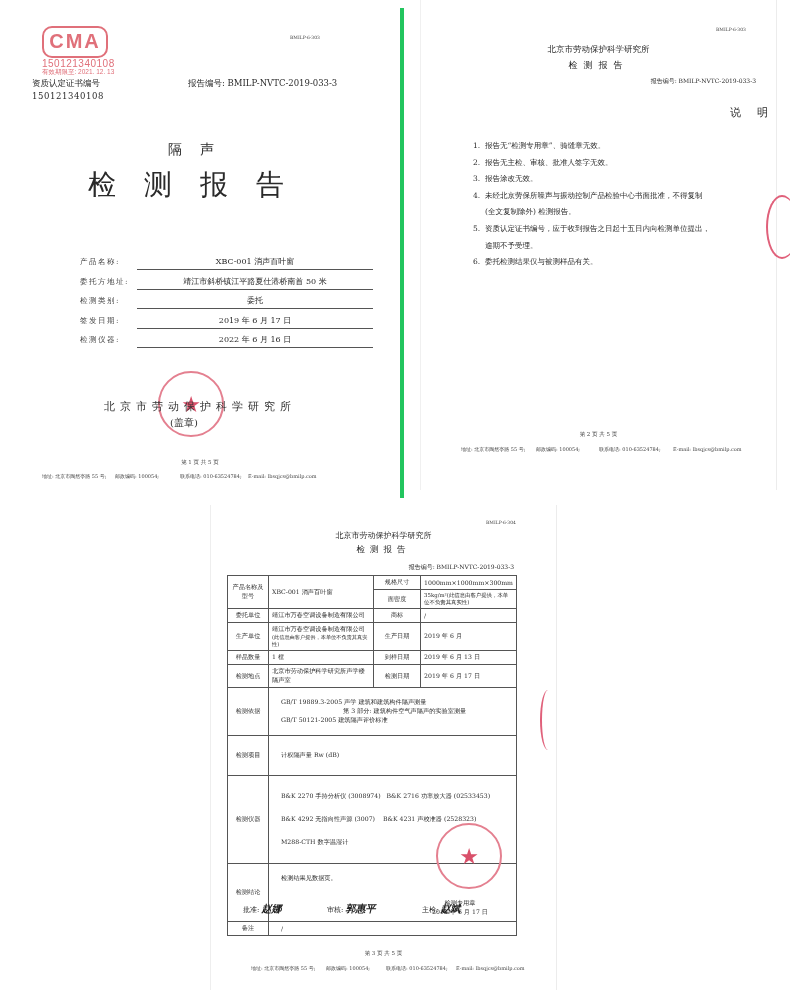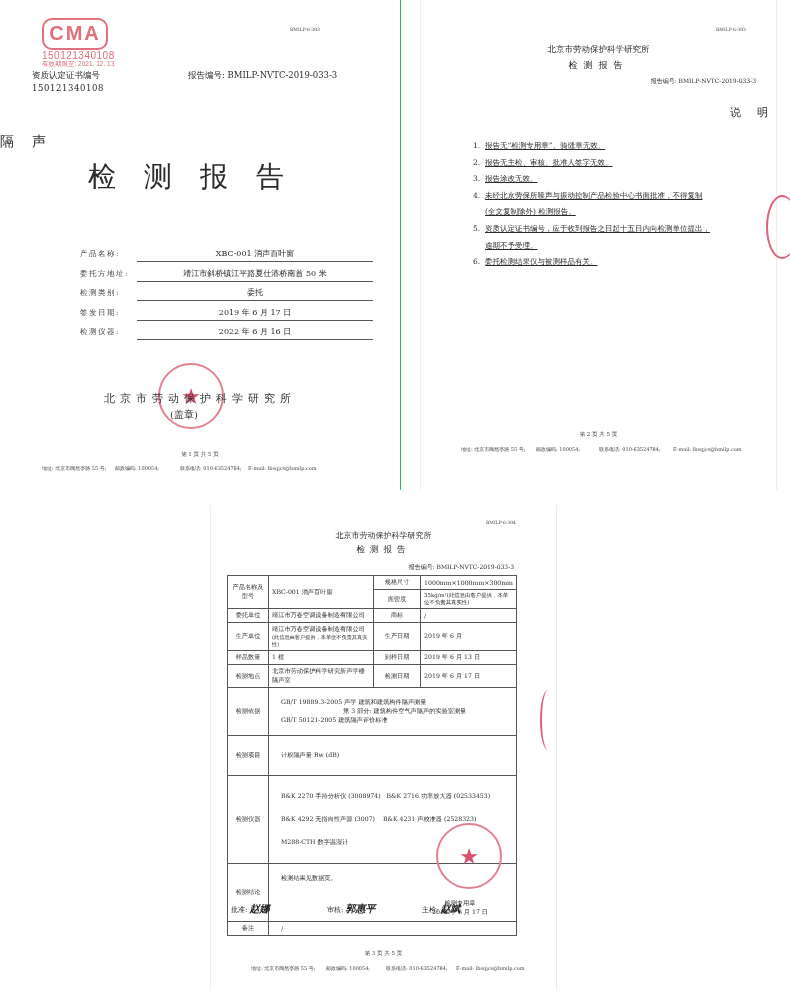--- a/index.html
+++ b/index.html
@@ -1,49 +1,49 @@
 <!DOCTYPE html>
 <html><head>
 <meta charset="utf-8">
 <style>
   html, body { margin:0; padding:0; }
   body { width:790px; height:1000px; background:#ffffff; position:relative; overflow:hidden;
          font-family:"DejaVu Serif", "Liberation Serif", serif; color:#2a2a2a; }
   .page { position:absolute; background:#fff; }
-  .page.p1 { left:0; top:0; width:400px; height:490px; border-right:1px solid #22c55e; }
+  .page.p1 { left:0; top:8px; width:400px; height:490px; border-right:4px solid #22c55e; }
   .page.p2 { left:420px; top:0; width:355px; height:490px; border-left:1px solid #f0f0f0; border-right:1px solid #ececec; }
   .page.p3 { left:210px; top:505px; width:345px; height:485px; border-left:1px solid #eee; border-right:1px solid #ececec; }
   
   .cma { position:absolute; left:42px; top:18px; width:62px; height:28px; border:2px solid #e0707a; border-radius:10px;
          color:#e0707a; font-family:"Liberation Sans", sans-serif; font-weight:bold; font-size:20px; line-height:26px;
          text-align:center; letter-spacing:2px; }
   .cma-num { position:absolute; left:42px; top:50px; color:#e0707a; font-family:"Liberation Sans", sans-serif; font-size:10px; letter-spacing:0.5px; }
   .cma-exp { position:absolute; left:42px; top:60px; color:#e0707a; font-family:"Liberation Sans", sans-serif; font-size:6.5px; }
   .cert-label { position:absolute; left:32px; top:70px; font-size:8.5px; }
   .cert-num { position:absolute; left:32px; top:83px; font-size:8.5px; letter-spacing:0.6px; }
   .report-no { position:absolute; left:188px; top:70px; font-size:8.5px; }
   .form-code { position:absolute; font-size:4.5px; color:#444; }
-  .sub-title { position:absolute; left:0; width:400px; top:133px; font-size:14px; letter-spacing:18px; }
+  .sub-title { position:absolute; left:0; width:400px; top:133px; text-align:center; font-size:14px; letter-spacing:18px; }
   .main-title { position:absolute; left:0; width:400px; top:158px; text-align:center; font-size:28px; letter-spacing:28px; font-weight:normal; }
   .info-table { position:absolute; left:80px; top:245px; width:220px; }
   .info-row { position:relative; height:19.5px; }
   .info-label { position:absolute; left:0; width:55px; font-size:7.5px; letter-spacing:1.5px; top:4px; color:#444; }
   .info-value { position:absolute; left:57px; width:236px; font-size:8px; text-align:center; top:3px; border-bottom:1px solid #555; padding-bottom:2px; }
   .inst-name { position:absolute; left:0; width:400px; top:391px; text-align:center; font-size:11px; letter-spacing:5px; color:#333; }
   .seal-label { position:absolute; left:170px; top:408px; font-size:10px; color:#333; }
   .seal { position:absolute; border-radius:50%; border:2px solid #e48090; color:#e48090; }
   .seal .star { position:absolute; left:50%; top:50%; transform:translate(-50%,-50%); font-size:22px; color:#d9506a; }
   .page-num { position:absolute; width:100%; text-align:center; font-size:5.5px; color:#444; }
   .footer { position:absolute; font-size:5px; color:#444; white-space:nowrap; }
   
   .p2-inst { position:absolute; left:0; width:355px; top:44px; text-align:center; font-size:8.5px; }
   .p2-title { position:absolute; left:0; width:355px; top:59px; text-align:center; font-size:9px; letter-spacing:6px; }
   .p2-repno { position:absolute; right:20px; top:77px; font-size:6px; }
   .p2-head { position:absolute; left:8px; width:355px; top:105px; text-align:right; font-size:11px; letter-spacing:16px; }
-  .notes { position:absolute; left:52px; top:138px; width:290px; font-size:7.5px; line-height:16.6px;text-decoration:underline; }
+  .notes { position:absolute; left:52px; top:138px; width:290px; font-size:7.5px; line-height:16.6px; }
   .note { display:block; }
   .note .num { display:inline-block; width:12px; }
   .note .cont { display:block; padding-left:12px; }
   .seal-edge { position:absolute; border:2px solid #e0607a; border-right:none; border-radius:50%; }
   
   .p3-inst { position:absolute; left:0; width:345px; top:25px; text-align:center; font-size:8px; }
   .p3-title { position:absolute; left:0; width:345px; top:39px; text-align:center; font-size:8.5px; letter-spacing:5px; }
   .p3-repno { position:absolute; right:42px; top:58px; font-size:6px; }
   table.res { position:absolute; left:16px; top:70px; width:290px; border-collapse:collapse; font-size:6.2px; }
   table.res td { border:1px solid #555; padding:2px 3px; vertical-align:middle; }
@@ -223,21 +223,21 @@
       <td colspan="3" style="padding-left:12px;">/</td>
     </tr>
   </tbody>
     </table>
 
   <div class="seal" style="left:225px;top:318px;width:62px;height:62px;">
     <span class="star">★</span>
   </div>
 
   <div class="sigs">
-    <div class="sig" style="left:4px;">
+    <div class="sig" style="left:16px;">
       <span>批准:</span>
       <span class="hand">赵娜</span>
     </div>
     <div class="sig" style="left:100px;">
       <span>审核:</span>
       <span class="hand">郭惠平</span>
     </div>
     <div class="sig" style="left:195px;">
       <span>主检:</span>
       <span class="hand">赵斌</span>

